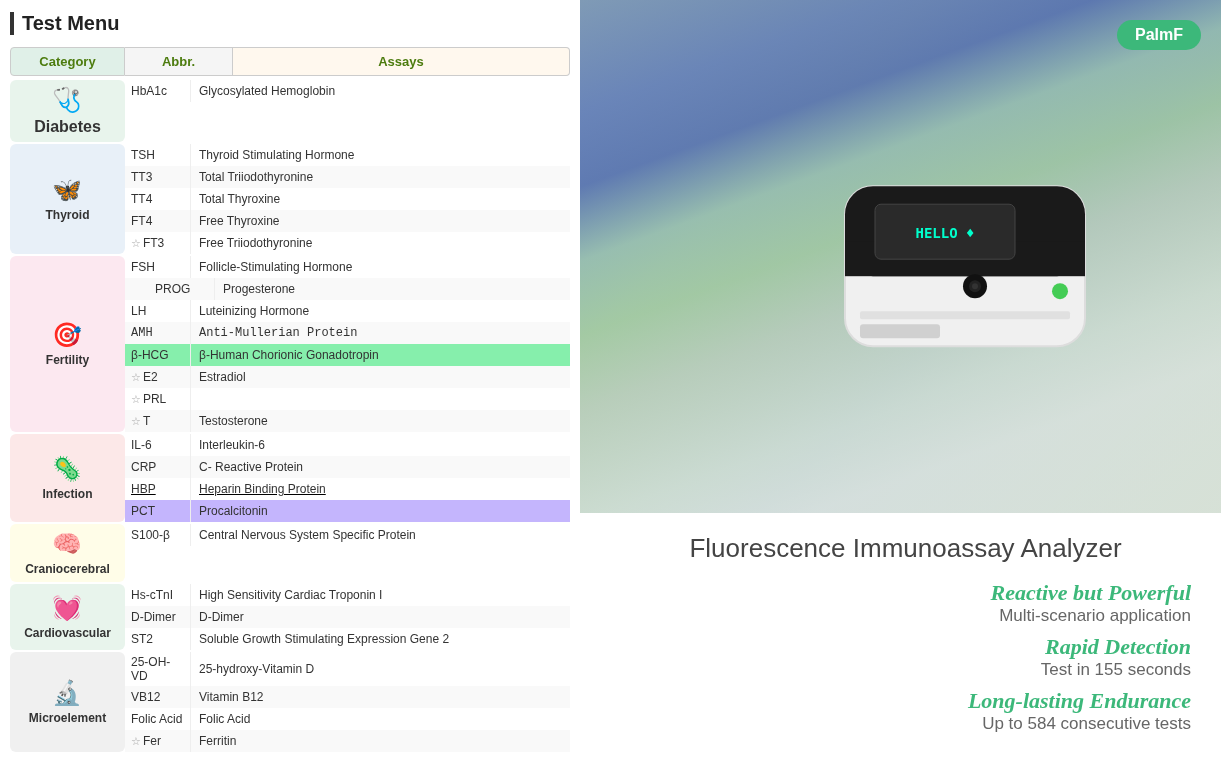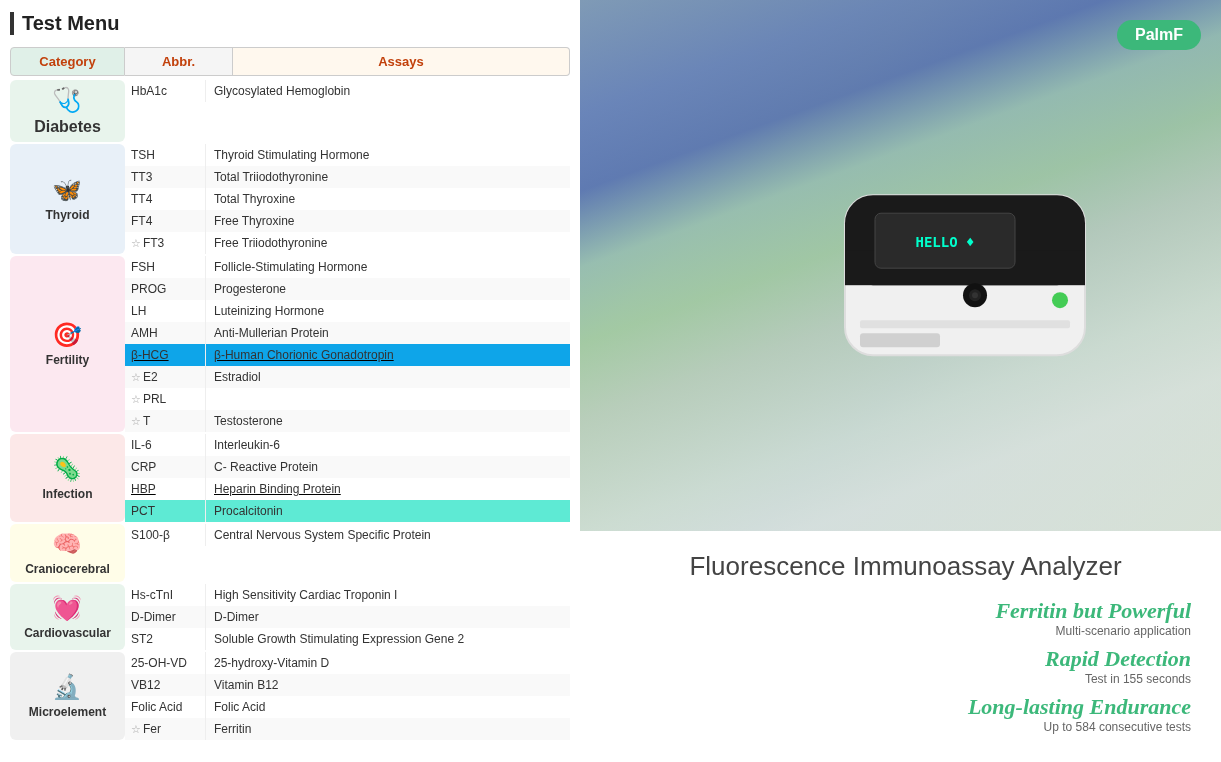--- a/index.html
+++ b/index.html
@@ -50,21 +50,21 @@
     .col-assay {
       flex: 1;
     }
     .th-cell {
       text-align: center;
       padding: 6px 20px;
       border: 1px solid #ccc;
       background: #f0f0f0;
       font-size: 13px;
       font-weight: bold;
-      color: #c2410c;
+      color: #4d7c0f;
     }
     .th-cell.cat { background: #e0f0e8; border-radius: 4px 0 0 4px; }
     .th-cell.abbr { background: #f5f5f5; border-left: none; }
     .th-cell.assay { background: #fff8ee; border-left: none; border-radius: 0 4px 4px 0; }
 
     
     .table-body {
       display: flex;
       flex-direction: column;
     }
@@ -94,21 +94,21 @@
       display: flex;
       flex-direction: column;
     }
     .data-row {
       display: flex;
       min-height: 22px;
     }
     .data-row:nth-child(even) { background: #f9f9f9; }
     .data-row:nth-child(odd) { background: #fff; }
     .abbr-cell {
-      width: 81px;
+      width: 66px;
       flex-shrink: 0;
       padding: 3px 6px;
       font-size: 12px;
       color: #333;
       border-right: 1px solid #eee;
       display: flex;
       align-items: center;
     }
     .star-prefix {
       color: #aaa;
@@ -200,21 +200,21 @@
       text-align: right;
     }
     .feature-title {
       font-size: 22px;
       font-weight: bold;
       color: #3cb87a;
       font-family: Georgia, serif;
       font-style: italic;
     }
     .feature-subtitle {
-      font-size: 12px;
+      font-size: 17px;
       color: #666;
       display: block;
     }
   </style>
 </head>
 <body>
 
 <div class="left-panel">
 
   <div class="page-title-bar">
@@ -277,33 +277,33 @@
       <div class="category-block">
         <div class="category-cell cat-fertility" style="min-height: 176px;">
           <span class="category-icon">🎯</span>
           <span style="font-size: 12px; font-weight: bold; text-align: center;">Fertility</span>
         </div>
         <div class="rows-group">
           <div class="data-row" style="background: rgb(255, 255, 255);">
             <div class="abbr-cell">FSH</div>
             <div class="assay-cell">Follicle-Stimulating Hormone</div>
           </div>
-          <div class="data-row" style="background: rgb(249, 249, 249);">
+          <div class="data-row" style="background: rgb(249, 249, 249); padding-left: 24px;">
             <div class="abbr-cell">PROG</div>
             <div class="assay-cell">Progesterone</div>
           </div>
           <div class="data-row" style="background: rgb(255, 255, 255);">
             <div class="abbr-cell">LH</div>
             <div class="assay-cell">Luteinizing Hormone</div>
           </div>
-          <div class="data-row" style="background: rgb(249, 249, 249);">
+          <div class="data-row" style="background: rgb(249, 249, 249); font-family: Liberation Mono, monospace;">
             <div class="abbr-cell">AMH</div>
             <div class="assay-cell">Anti-Mullerian Protein</div>
           </div>
-          <div class="data-row" style="background: #0ea5e9; text-decoration: underline;">
+          <div class="data-row" style="background: #86efac;">
             <div class="abbr-cell">β-HCG</div>
             <div class="assay-cell">β-Human Chorionic Gonadotropin</div>
           </div>
           <div class="data-row" style="background: rgb(249, 249, 249);">
             <div class="abbr-cell"><span class="star-prefix">☆ </span>E2</div>
             <div class="assay-cell">Estradiol</div>
           </div>
           <div class="data-row" style="background: rgb(255, 255, 255);">
             <div class="abbr-cell"><span class="star-prefix">☆ </span>PRL</div>
           </div>
@@ -324,21 +324,21 @@
             <div class="assay-cell">Interleukin-6</div>
           </div>
           <div class="data-row" style="background: rgb(249, 249, 249);">
             <div class="abbr-cell">CRP</div>
             <div class="assay-cell">C- Reactive Protein</div>
           </div>
           <div class="data-row" style="background: rgb(255, 255, 255); text-decoration: underline;">
             <div class="abbr-cell">HBP</div>
             <div class="assay-cell">Heparin Binding Protein</div>
           </div>
-          <div class="data-row" style="background: #5eead4;">
+          <div class="data-row" style="background: #c4b5fd;">
             <div class="abbr-cell">PCT</div>
             <div class="assay-cell">Procalcitonin</div>
           </div>
         </div>
       </div>
       <div class="category-block">
         <div class="category-cell cat-craniocerebral" style="min-height: 22px;">
           <span class="category-icon">🧠</span>
           <span style="font-size: 12px; font-weight: bold; text-align: center;">Craniocerebral</span>
         </div>
@@ -425,21 +425,21 @@
 
         <rect x="55" y="168" width="80" height="14" rx="3" fill="#d0d0d0"></rect>
       </svg>
     </div>
   </div>
 
   <div class="info-section">
     <div class="analyzer-title">Fluorescence Immunoassay Analyzer</div>
     <div id="features-container">
         <div class="feature-item">
-          <div class="feature-title">Ferritin but Powerful</div>
+          <div class="feature-title">Reactive but Powerful</div>
           <span class="feature-subtitle">Multi-scenario application</span>
         </div>
         <div class="feature-item">
           <div class="feature-title">Rapid Detection</div>
           <span class="feature-subtitle">Test in 155 seconds</span>
         </div>
         <div class="feature-item">
           <div class="feature-title">Long-lasting Endurance</div>
           <span class="feature-subtitle">Up to 584 consecutive tests</span>
         </div>

